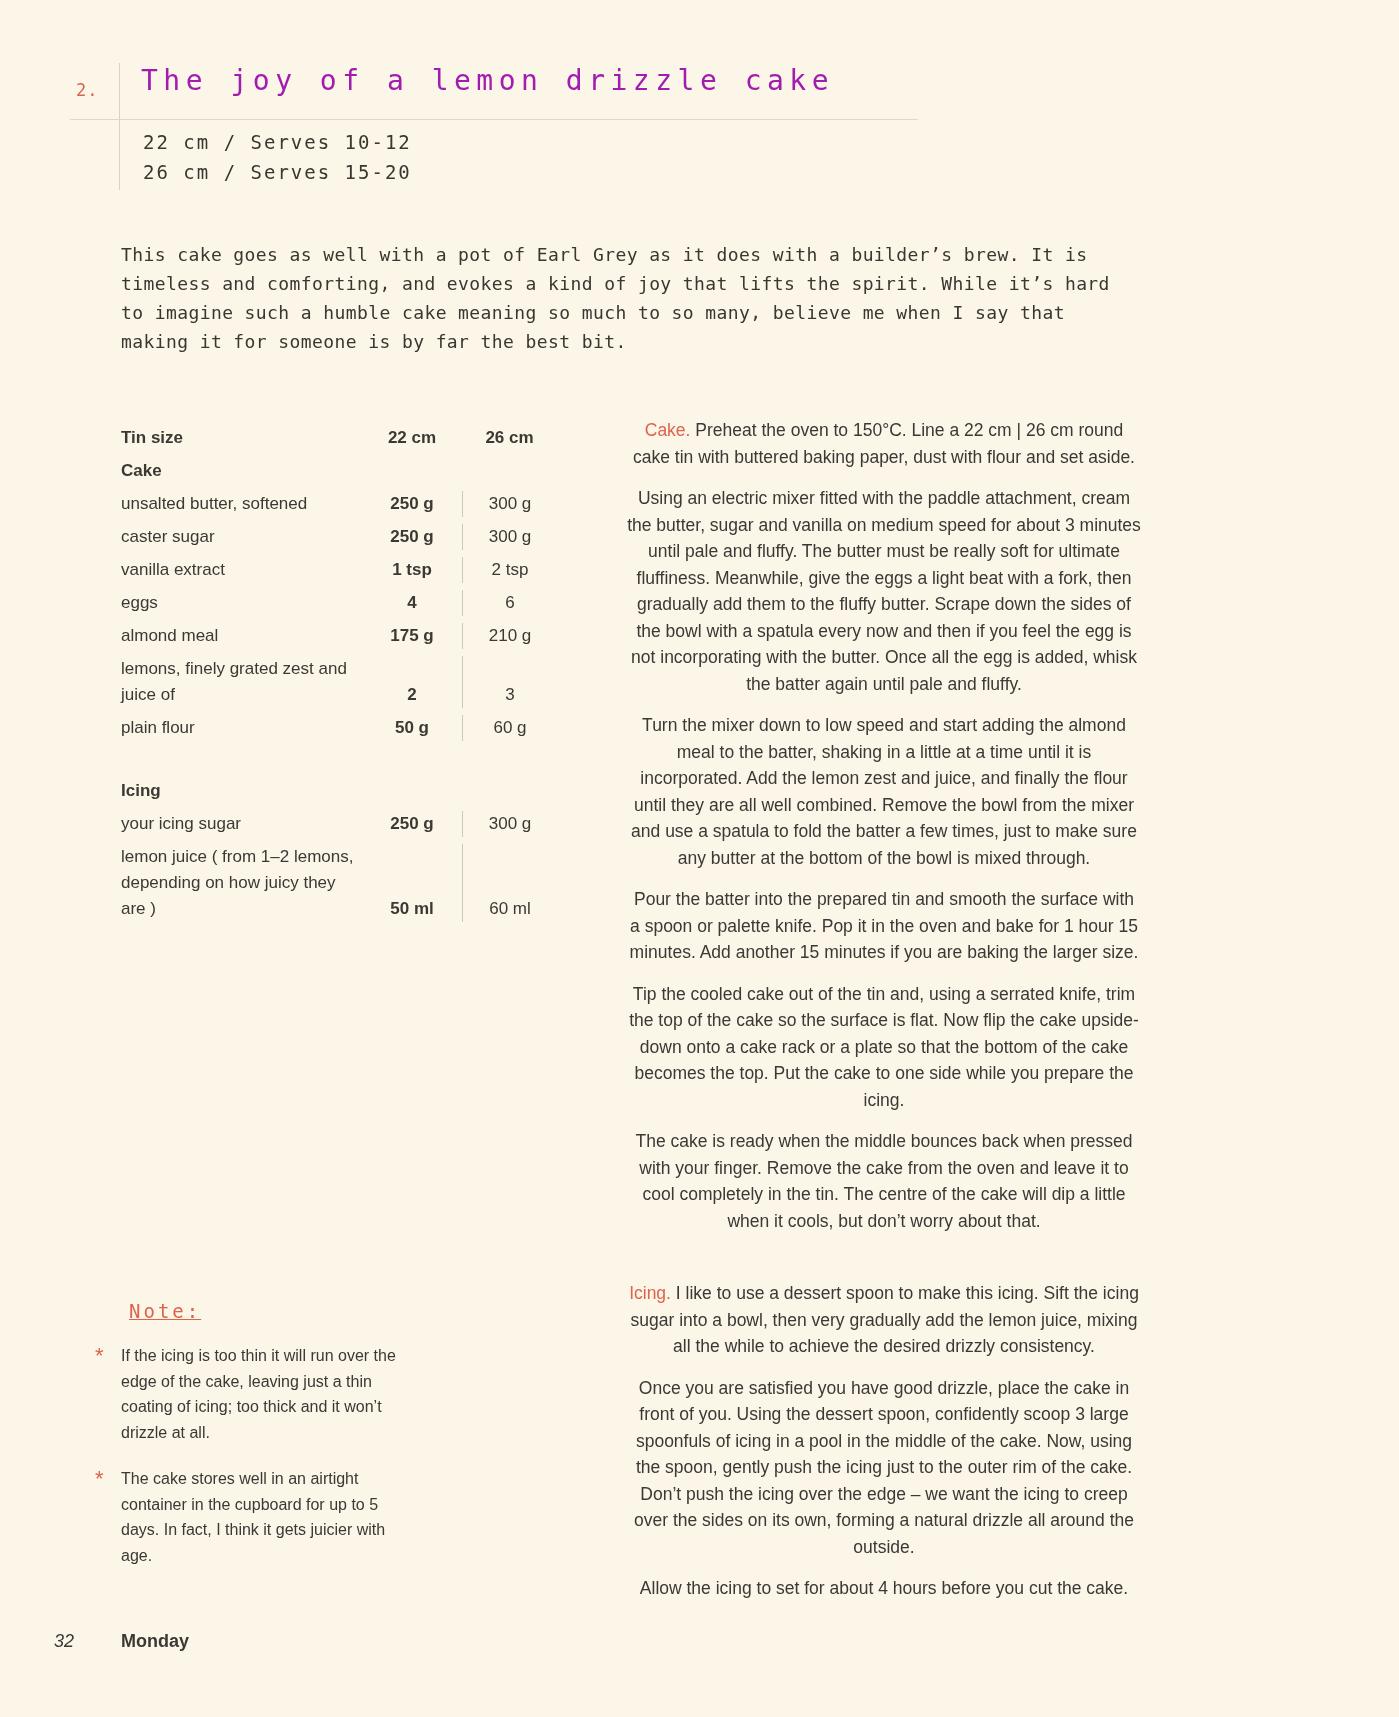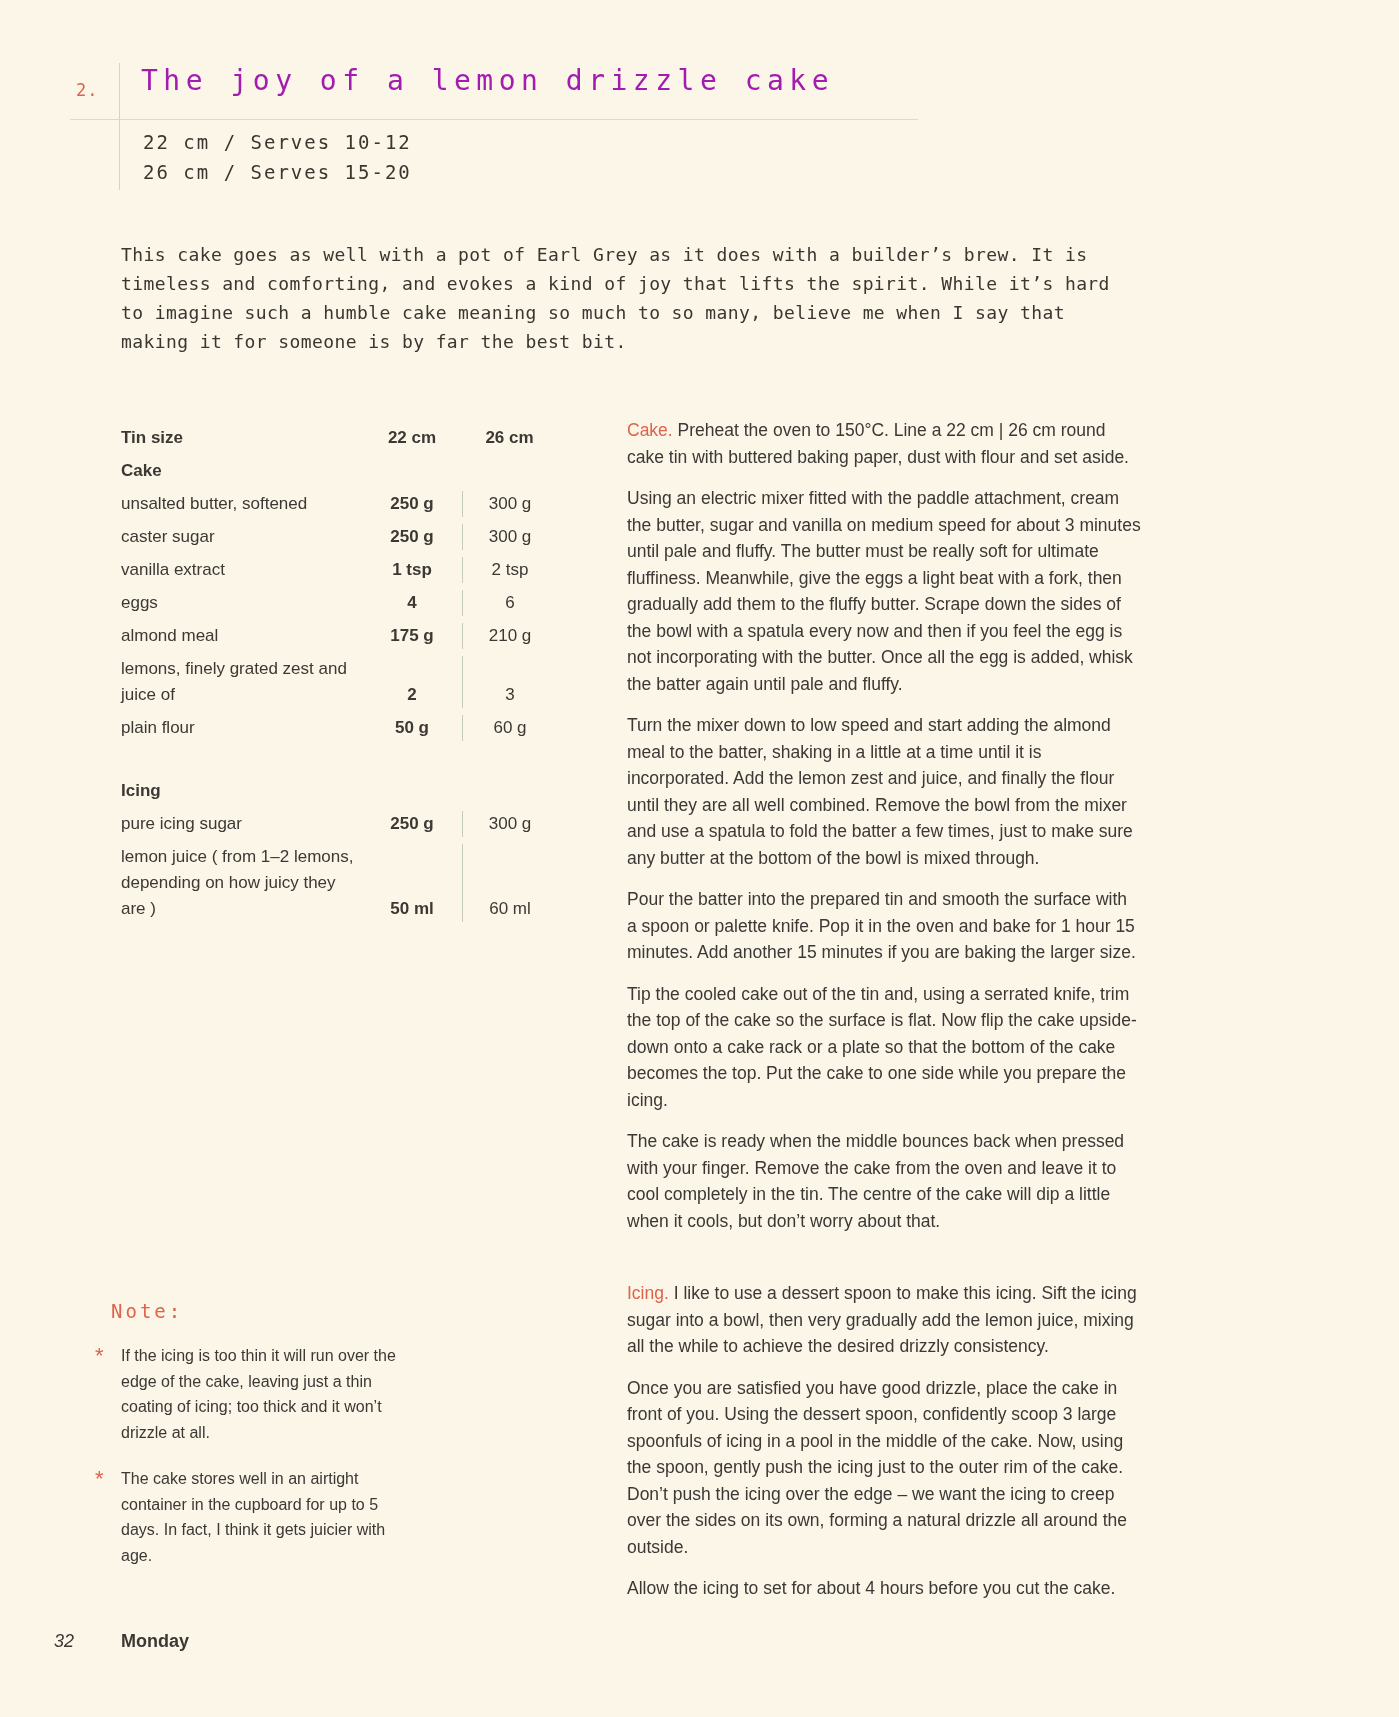--- a/index.html
+++ b/index.html
@@ -22,26 +22,26 @@
   .ing-row { display:flex; padding-top:7px; }
   .ing-name { width:241px; line-height:26px; padding-right:4px; }
   .ing-v { display:flex; flex-direction:column; justify-content:flex-end; text-align:center; line-height:26px; }
   .ing-v1 { width:100px;font-weight:bold; }
   .ing-v2 { width:95px; }
   .ing-row.data .ing-v2 { border-left:1.5px solid #C7CBBE;justify-content:flex-end; }
   .bold { font-weight:bold; }
   .ing-section + .ing-section { margin-top:30px; }
 
   .method { position:absolute; left:627px; top:417px; width:514px; font-size:17.5px; line-height:26.5px; color:#3B3835; }
-  .method p { margin-bottom:15px; }
+  .method p { margin-bottom:15px;text-align:center; }
   .method p.extra-gap { margin-top:46px; }
   .method .lead { color:#DE634B; }
 
   .notes { position:absolute; left:95px; top:1300px; width:306px; }
-  .notes-heading { margin-left:16px; font-size:19px; letter-spacing:3px; color:#DE634B; }
+  .notes-heading { margin-left:34px; font-size:19px; letter-spacing:3px; color:#DE634B;text-decoration:underline; }
   .note-item { display:flex; margin-top:21px; font-size:16px; line-height:25.5px; color:#3B3835; }
   .note-marker { width:26px; color:#DE634B; font-size:22px; line-height:26px; }
   .note-text { flex:1; }
 
   .footer-page { position:absolute; left:54px; top:1631px; font-size:18px;font-style:italic; }
   .footer-day { position:absolute; left:121px; top:1631px; font-size:18px; font-weight:bold; }
 </style>
 </head>
 <body>
 
@@ -149,21 +149,21 @@
   </div>
 
   <div class="ing-section">
     <div class="ing-row">
       <div class="ing-name bold">Icing</div>
       <div class="ing-v ing-v1"></div>
       <div class="ing-v ing-v2"></div>
     </div>
     <div class="ing-rows">
   <div class="ing-row data">
-    <div class="ing-name">pure icing sugar</div>
+    <div class="ing-name">your icing sugar</div>
     <div class="ing-v ing-v1">
                 <span>250 g</span>
               </div>
     <div class="ing-v ing-v2">
                 <span>300 g</span>
               </div>
   </div>
 
   <div class="ing-row data">
     <div class="ing-name">lemon juice ( from 1–2 lemons, depending on how juicy they are )</div>

